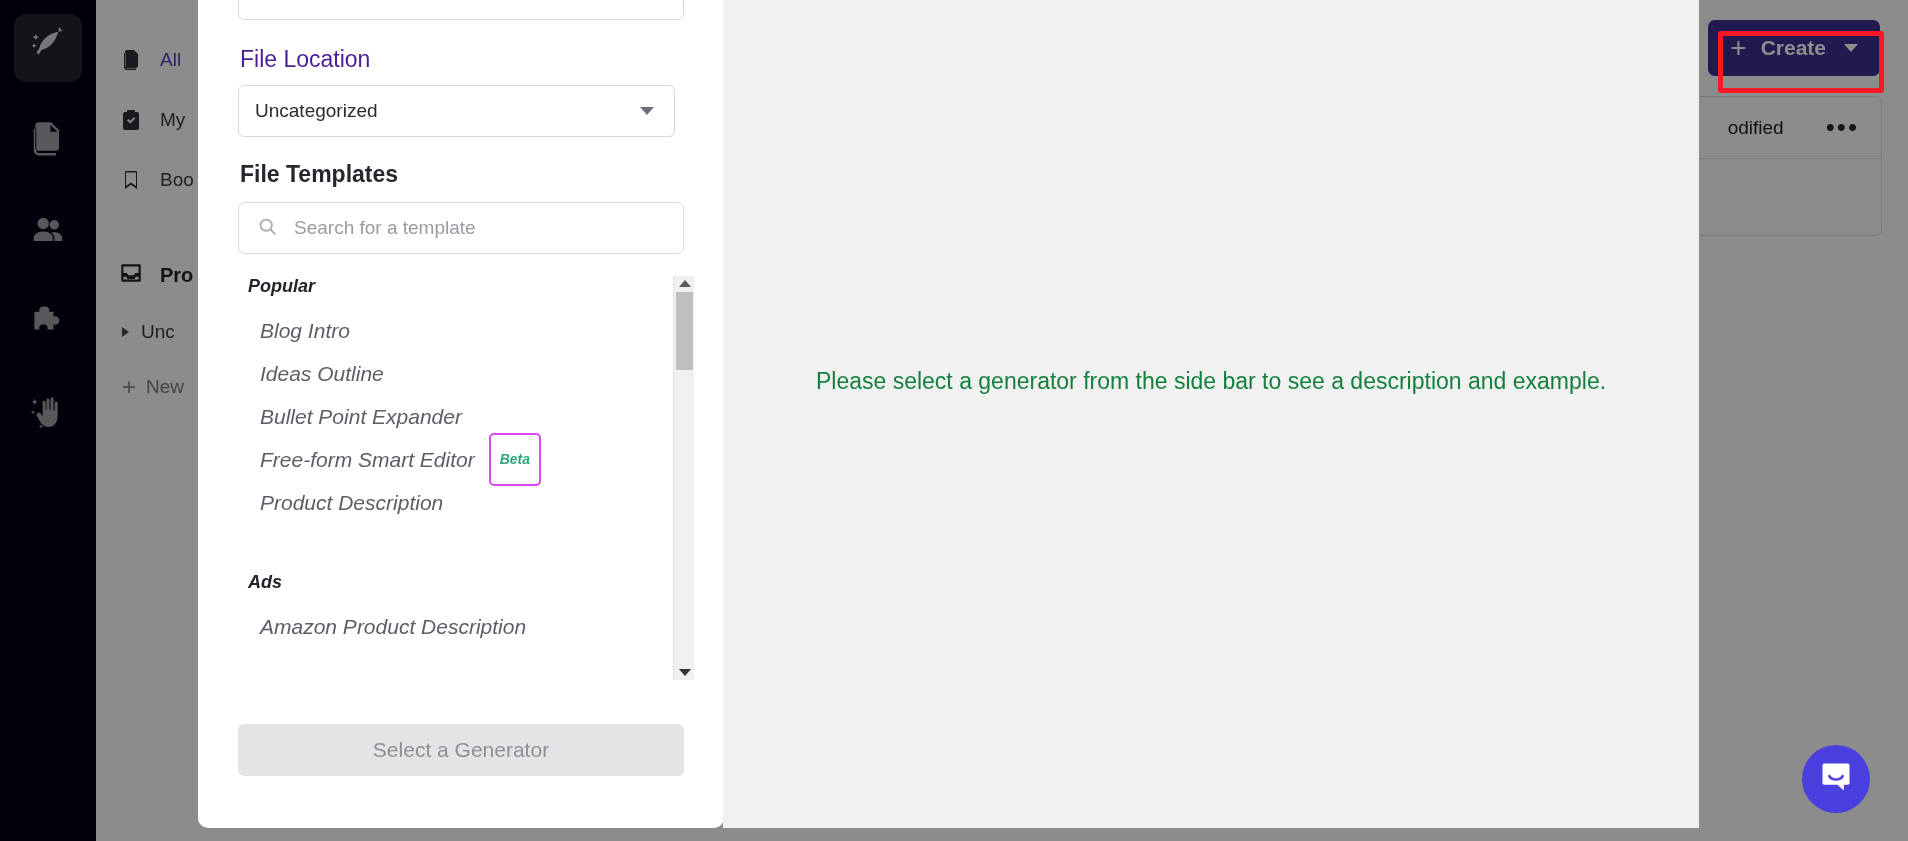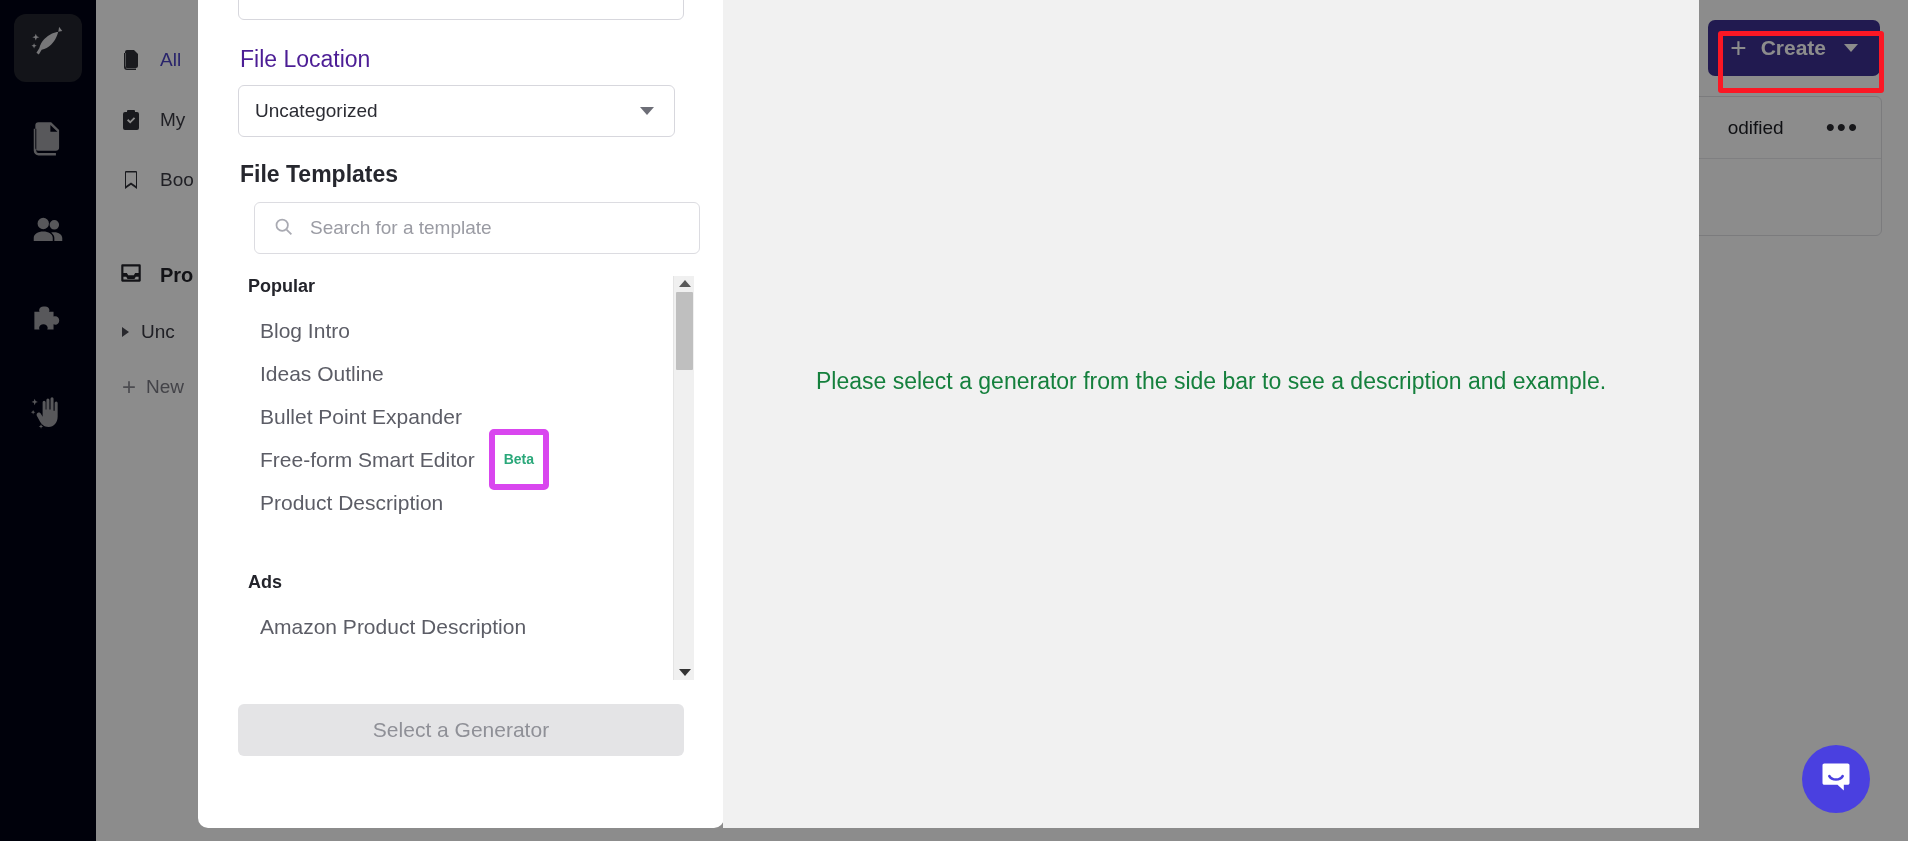--- a/index.html
+++ b/index.html
@@ -126,61 +126,61 @@
   .select-caret {
     position: absolute; right: 20px;
     width: 0; height: 0; border-top: 8px solid #6d6e77;
     border-left: 7px solid transparent; border-right: 7px solid transparent;
   }
   .section-title {
     font-size: 23px; font-weight: 600; color: #26272e; margin: 24px 0 14px 2px;
   }
   .search-box {
     width: 446px; height: 52px; border: 1px solid #dcdce1; border-radius: 6px;
-    display: flex; align-items: center; gap: 16px; padding: 0 18px; margin-left: 16px;
+    display: flex; align-items: center; gap: 16px; padding: 0 18px;
   }
   .search-box svg { width: 21px; height: 21px; stroke: #a9aab2; fill: none; stroke-width: 2; }
   .search-ph { font-size: 19px; color: #9a9ba3; }
 
   .tpl-wrap {
     position: relative; margin-top: 22px;
-    width: 456px; height: 404px; overflow: hidden;
+    width: 456px; height: 404px; overflow: hidden; font-style: italic;
   }
   .tpl-list { width: 420px; }
   .tpl-group {
     font-size: 18px; font-weight: 700; color: #23242b;
     margin: 0 0 12px 10px;
   }
   .tpl-group.spaced { margin-top: 48px; }
   .tpl-item {
     font-size: 21px; color: #5c5d66; height: 43px;
     display: flex; align-items: center; gap: 14px; padding-left: 22px;
   }
   .beta-badge {
-    border: 6px solid #d946ef; border-radius: 5px; color: #2aa87a;
+    border: 2px solid #d946ef; border-radius: 5px; color: #2aa87a;
     font-size: 14px; font-weight: 700; padding: 17px 9px; line-height: 1.1;
   }
   
   .sb-track {
     position: absolute; right: 0; top: 0; width: 21px; height: 404px;
     background: #f0f0f0; border-left: 1px solid #e4e4e4;
   }
   .sb-arrow-up, .sb-arrow-down {
     position: absolute; left: 5px; width: 0; height: 0;
     border-left: 6px solid transparent; border-right: 6px solid transparent;
   }
   .sb-arrow-up { top: 4px; border-bottom: 7px solid #5a5a5a; }
   .sb-arrow-down { bottom: 4px; border-top: 7px solid #333333; }
   .sb-thumb {
     position: absolute; left: 2px; top: 16px; width: 17px; height: 78px;
     background: #bfbfbf; border-radius: 1px;
   }
 
   .cta-btn {
-    width: 446px; height: 52px; margin-top: 24px;
+    width: 446px; height: 52px; margin-top: 44px;
     background: #e4e4e6; border: none; border-radius: 6px;
     color: #8f9097; font-size: 21px; cursor: default;
     font-family: "Liberation Sans", sans-serif;
   }
 
   
   .desc-panel {
     position: absolute; left: 723px; top: -66px; width: 976px; height: 894px;
     background: #f1f1f1; z-index: 4;
     display: flex; align-items: center; justify-content: center;

